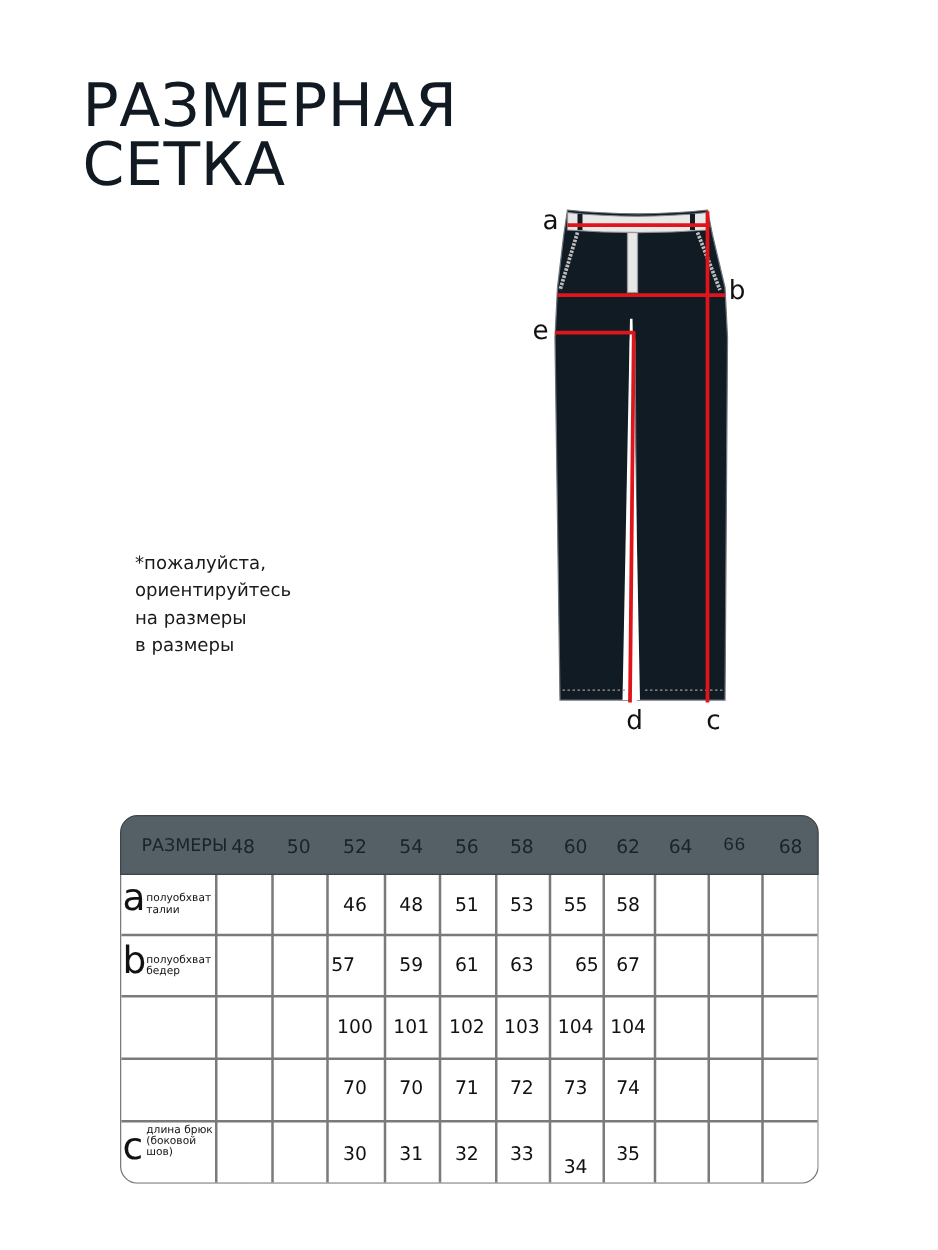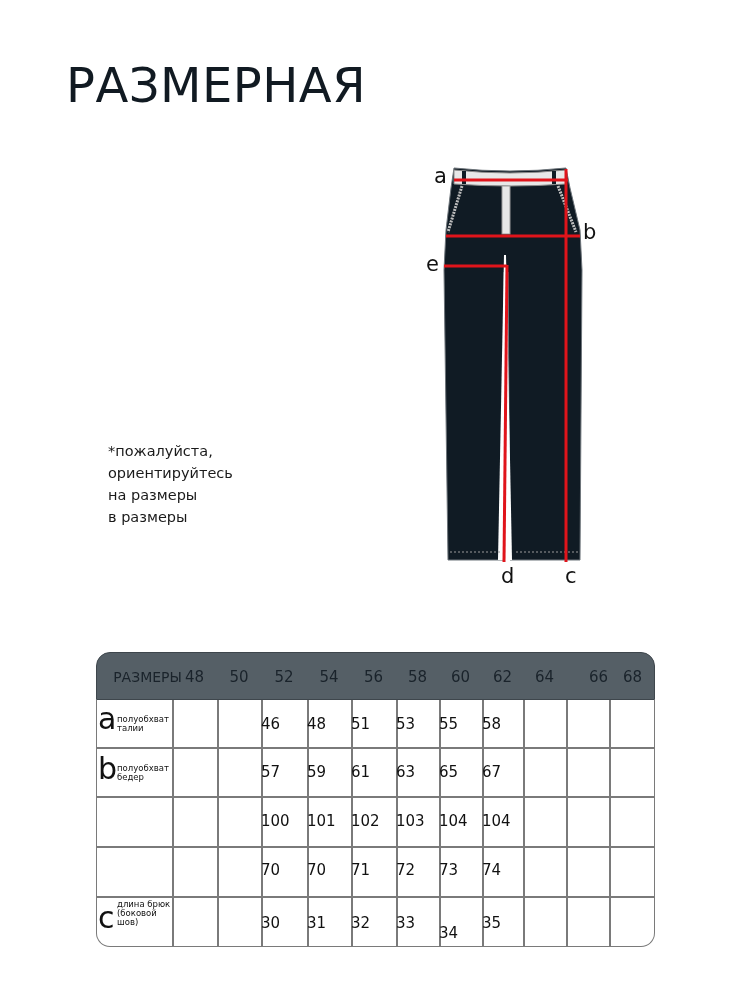--- a/index.html
+++ b/index.html
@@ -36,35 +36,36 @@
     border-radius: 0 0 14px 14px; box-sizing: border-box; overflow: hidden;
   }
   .hcell {
     position: absolute; top: 0; height: 48px; line-height: 48px;
     text-align: center; font-size: 15px; color: #1a232b;
   }
   .hcell.first { text-align: center; padding-left: 13px; font-size: 14px; }
   .vline { position: absolute; top: 0; width: 1.5px; height: 247px; background: #7a7a7a; }
   .hline { position: absolute; left: 0; width: 559px; height: 1.5px; background: #7a7a7a; }
   .cell {
-    position: absolute; font-size: 15px; color: #111;
+    position: absolute; text-align: center; font-size: 15px; color: #111;
   }
   .rowlabel { position: absolute; left: 0; width: 75px; }
   .rowletter {
     position: absolute; left: 1px; font-size: 30px; line-height: 30px; color: #111;
   }
   .rowdesc {
     position: absolute; left: 20px; font-size: 8.5px; line-height: 9px; color: #111;
   }
 </style>
 </head>
 <body>
 
 <h1 class="title">
   <span>РАЗМЕРНАЯ</span><br>
+  <span>СЕТКА</span>
 </h1>
 
 <div class="note">
   <div>*пожалуйста,</div>
   <div>ориентируйтесь</div>
   <div>на размеры</div>
   <div>в размеры</div>
 </div>
 
 <div class="diagram">
@@ -104,21 +105,21 @@
     <div class="hcell first" style="left:0; width:75px;">РАЗМЕРЫ</div>
     <div class="hcell" style="left:75px; width:45px;">48</div>
     <div class="hcell" style="left:120px; width:44px;">50</div>
     <div class="hcell" style="left:164px; width:46px;">52</div>
     <div class="hcell" style="left:210px; width:44px;">54</div>
     <div class="hcell" style="left:254px; width:45px;">56</div>
     <div class="hcell" style="left:299px; width:43px;">58</div>
     <div class="hcell" style="left:342px; width:43px;">60</div>
     <div class="hcell" style="left:385px; width:41px;">62</div>
     <div class="hcell" style="left:426px; width:43px;">64</div>
-    <div class="hcell" style="left:480px; width:43px;">66</div>
+    <div class="hcell" style="left:469px; width:43px;font-family:Liberation Mono, monospace;">66</div>
     <div class="hcell" style="left:512px; width:47px;">68</div>
   </div>
 
   <div class="tbody">
 
     <div class="vline" style="left:75px;"></div>
     <div class="vline" style="left:120px;"></div>
     <div class="vline" style="left:164px;"></div>
     <div class="vline" style="left:210px;"></div>
     <div class="vline" style="left:254px;"></div>

